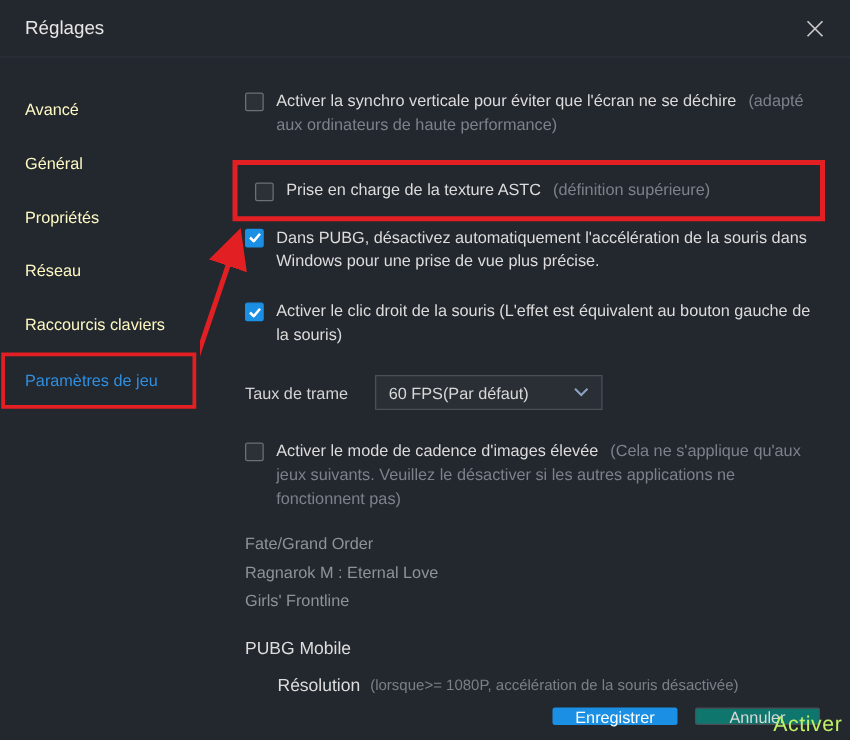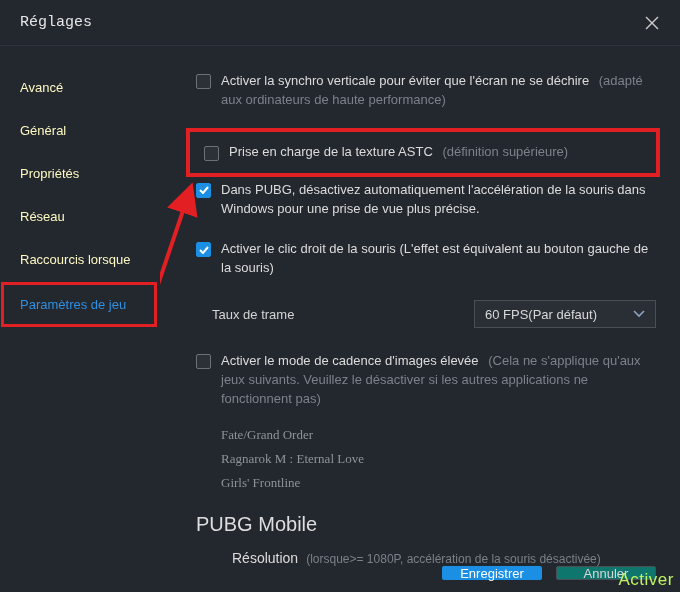--- a/index.html
+++ b/index.html
@@ -18,21 +18,20 @@
     display: flex;
     align-items: center;
     justify-content: space-between;
     padding: 0 18px 0 20px;
     border-bottom: 1px solid #2e333b;
   }
   .titlebar h1 {
     font-size: 15px;
     font-weight: 400;
     color: #e6e6e6;
-    font-family: Liberation Mono, monospace;
   }
   .close-btn {
     width: 20px; height: 20px;
     cursor: pointer;
     display: flex; align-items: center; justify-content: center;
   }
   .close-btn svg { stroke: #c8c8c8; stroke-width: 1.4; }
 
   .body-wrap {
     display: flex;
@@ -105,22 +104,21 @@
   .arrow {
     position: absolute;
     left: -28px;
     top: 136px;
     pointer-events: none;
   }
 
   .frame-row {
     display: flex;
     align-items: center;
-    margin: 8px 0 24px 16px;
-    justify-content: space-between;
+    margin: 8px 0 24px 0;
   }
   .frame-label {
     width: 104px;
     color: #d4d4d4;
   }
   .select {
     width: 182px;
     height: 28px;
     background: #2a2f36;
     border: 1px solid #4a4f56;
@@ -128,39 +126,37 @@
     align-items: center;
     justify-content: space-between;
     padding: 2px 10px;
     color: #d8d8d8;
     font-size: 13px;
     cursor: pointer;
   }
   .select svg { stroke: #8fa2c4; stroke-width: 1.6; }
 
   .game-list {
-    margin-left: 25px;
     margin-top: 4px;
-    font-family: Liberation Serif, serif;
   }
   .game-list div {
     color: #8e9399;
     padding: 4px 0;
     font-size: 13px;
   }
 
   .section-title {
     color: #dedede;
-    font-size: 20px;
+    font-size: 14px;
     margin: 18px 0 14px 0;
   }
   .sub-row {
     display: flex;
-    margin-left: 36px;
-    align-items: flex-end;
+    margin-left: 26px;
+    align-items: center;
   }
   .sub-label {
     font-size: 14px;
     color: #dcdcdc;
   }
   .sub-hint {
     color: #7b8087;
     font-size: 12px;
     margin-left: 8px;
   }
@@ -214,21 +210,21 @@
       </svg>
   </div>
 </div>
 
 <div class="body-wrap">
   <div class="sidebar">
     <div class="sidebar-item">Avancé</div>
     <div class="sidebar-item">Général</div>
     <div class="sidebar-item">Propriétés</div>
     <div class="sidebar-item">Réseau</div>
-    <div class="sidebar-item">Raccourcis lorsque</div>
+    <div class="sidebar-item">Raccourcis claviers</div>
     <div class="sidebar-item active highlighted">Paramètres de jeu</div>
   </div>
 
   <div class="content">
 
     <div class="opt-row">
       <div class="checkbox"></div>
       <div class="opt-text">
         <span>Activer la synchro verticale pour éviter que l'écran ne se déchire</span>
         <span class="hint">(adapté aux ordinateurs de haute performance)</span>

